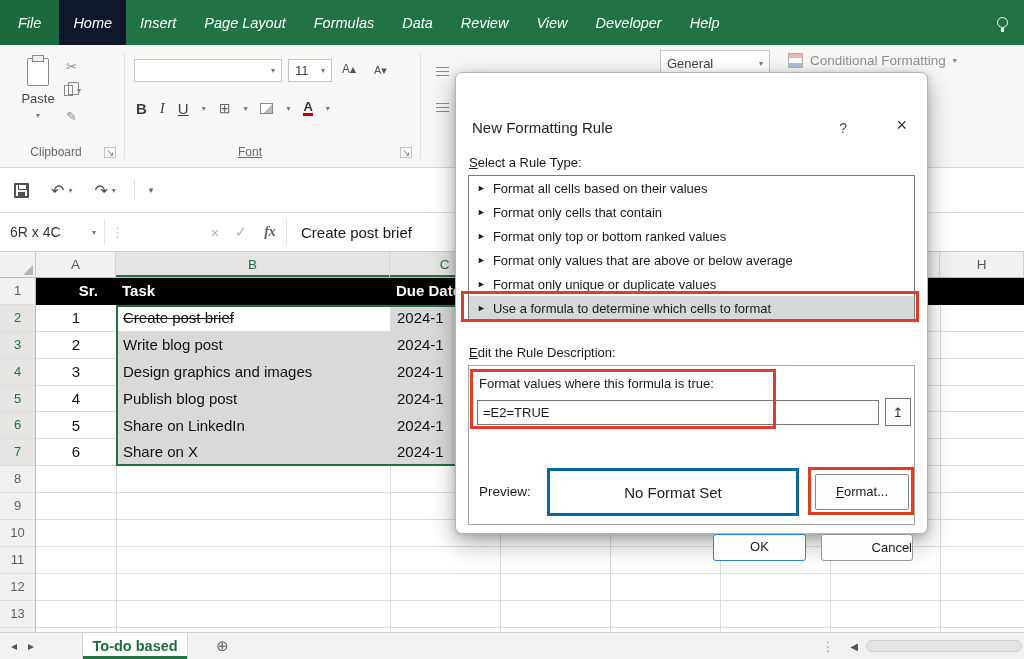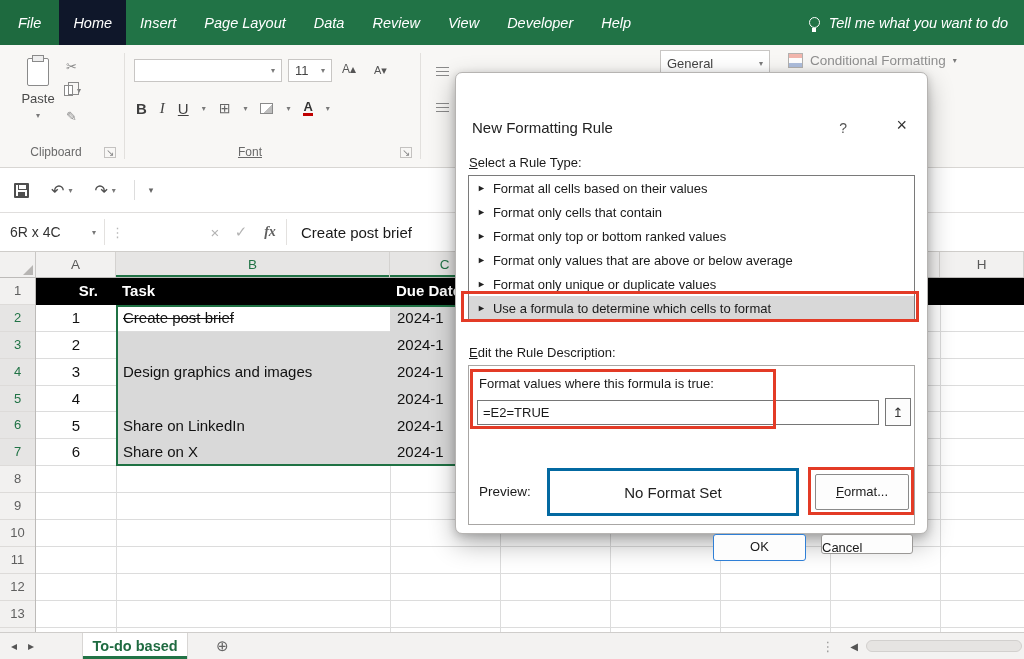--- a/index.html
+++ b/index.html
@@ -134,44 +134,44 @@
   .lbl-desc { left:13px; top:238px; }
   .groupbox { left:12px; top:258px; width:447px; height:160px; border:1px solid #a8a6a4; }
   .groupbox > * { position:absolute; }
   .lbl-formula { left:10px; top:10px; }
   .formula-input { left:8px; top:34px; width:402px; height:25px; border:1px solid #767676; font:13px "Liberation Sans",sans-serif; padding:0 5px; color:#1a1a1a; }
   .collapse-btn { left:416px; top:32px; width:26px; height:28px; border:1px solid #767676; background:#fcfcfc; text-align:center; line-height:27px; font-size:13px; color:#333; }
   .lbl-preview { left:10px; top:118px; font-size:13.5px; }
   .preview-box { left:78px; top:102px; width:252px; height:48px; border:3px solid #0369a1; display:flex; align-items:center; justify-content:center; font-size:15px; color:#222; background:#fff; }
   .format-btn { left:346px; top:108px; width:94px; height:36px; border:1px solid #8a8a8a; background:#fdfdfd; font-size:13px; line-height:34px; text-align:center; border-radius:2px; }
   .ok-btn { left:257px; top:427px; width:93px; height:27px; border:1.5px solid #2f7fd6; background:#fdfdfd; border-radius:3px; line-height:24px; text-align:center; }
-  .cancel-btn { left:365px; top:427px; width:92px; height:20px; border:1px solid #9a9896; background:#fdfdfd; border-radius:3px; line-height:25px; text-align:left; }
+  .cancel-btn { left:365px; top:427px; width:92px; height:27px; border:1px solid #9a9896; background:#fdfdfd; border-radius:3px; line-height:25px; text-align:right; }
   .redbox { border:3px solid #e33b26; z-index:20; pointer-events:none; }
   .rb1 { left:5px; top:184px; width:458px; height:31px; }
   .rb2 { left:14px; top:262px; width:306px; height:60px; }
   .rb3 { left:352px; top:360px; width:106px; height:48px; }
 </style>
 </head>
 <body>
 
 <div class="app">
 
   <div class="tabsbar">
     <div class="tab file">File</div>
     <div class="tab active">Home</div>
     <div class="tab">Insert</div>
     <div class="tab">Page Layout</div>
+    <div class="tab">Formulas</div>
     <div class="tab">Data</div>
     <div class="tab">Review</div>
     <div class="tab">View</div>
     <div class="tab">Developer</div>
     <div class="tab">Help</div>
     <div class="tellme">
       <span class="bulb"></span>
-      <span>Tell me what you want to do</span>
     </div>
   </div>
 
   <div class="ribbonbody">
     <div class="paste-btn">
       <div class="clip-icon"></div>
       <div>Paste</div>
       <div class="dd">▾</div>
     </div>
     <div class="cut-ic">✂</div>
@@ -278,27 +278,29 @@
         <span class="hc h-sr">Sr.</span>
         <span class="hc h-task">Task</span>
         <span class="hc h-due">Due Date</span>
       </div>
 
       <div class="cell c-sr rt2">1</div>
       <div class="cell c-task rt2 strike">Create post brief</div>
       <div class="cell c-due rt2">2024-1</div>
 
       <div class="cell c-sr rt3">2</div>
+      <div class="cell c-task rt3">Write blog post</div>
       <div class="cell c-due rt3">2024-1</div>
 
       <div class="cell c-sr rt4">3</div>
       <div class="cell c-task rt4">Design graphics and images</div>
       <div class="cell c-due rt4">2024-1</div>
 
       <div class="cell c-sr rt5">4</div>
+      <div class="cell c-task rt5">Publish blog post</div>
       <div class="cell c-due rt5">2024-1</div>
 
       <div class="cell c-sr rt6">5</div>
       <div class="cell c-task rt6">Share on LinkedIn</div>
       <div class="cell c-due rt6">2024-1</div>
 
       <div class="cell c-sr rt7">6</div>
       <div class="cell c-task rt7">Share on X</div>
       <div class="cell c-due rt7">2024-1</div>
 

